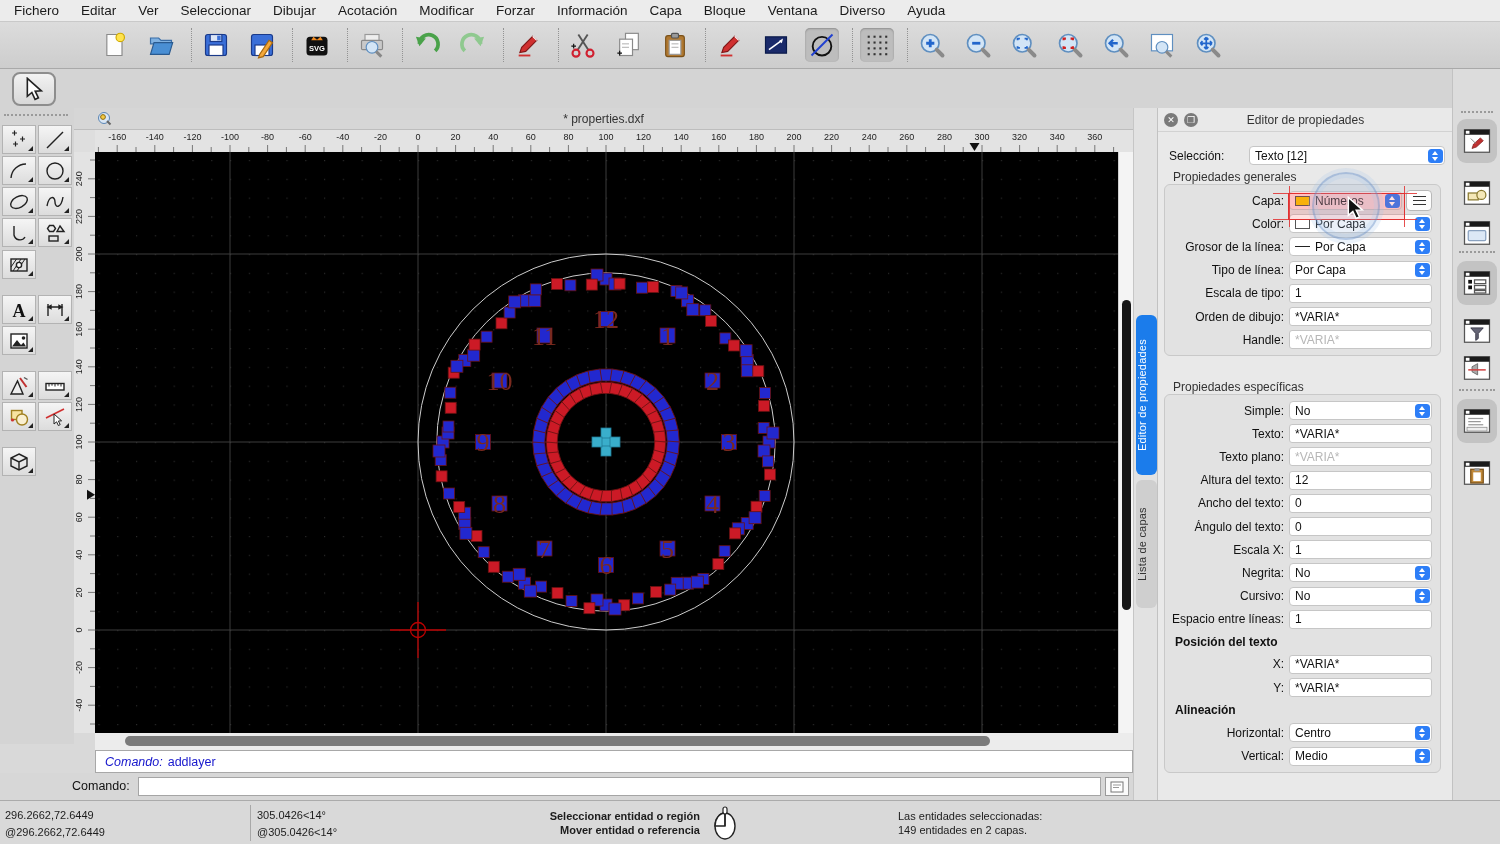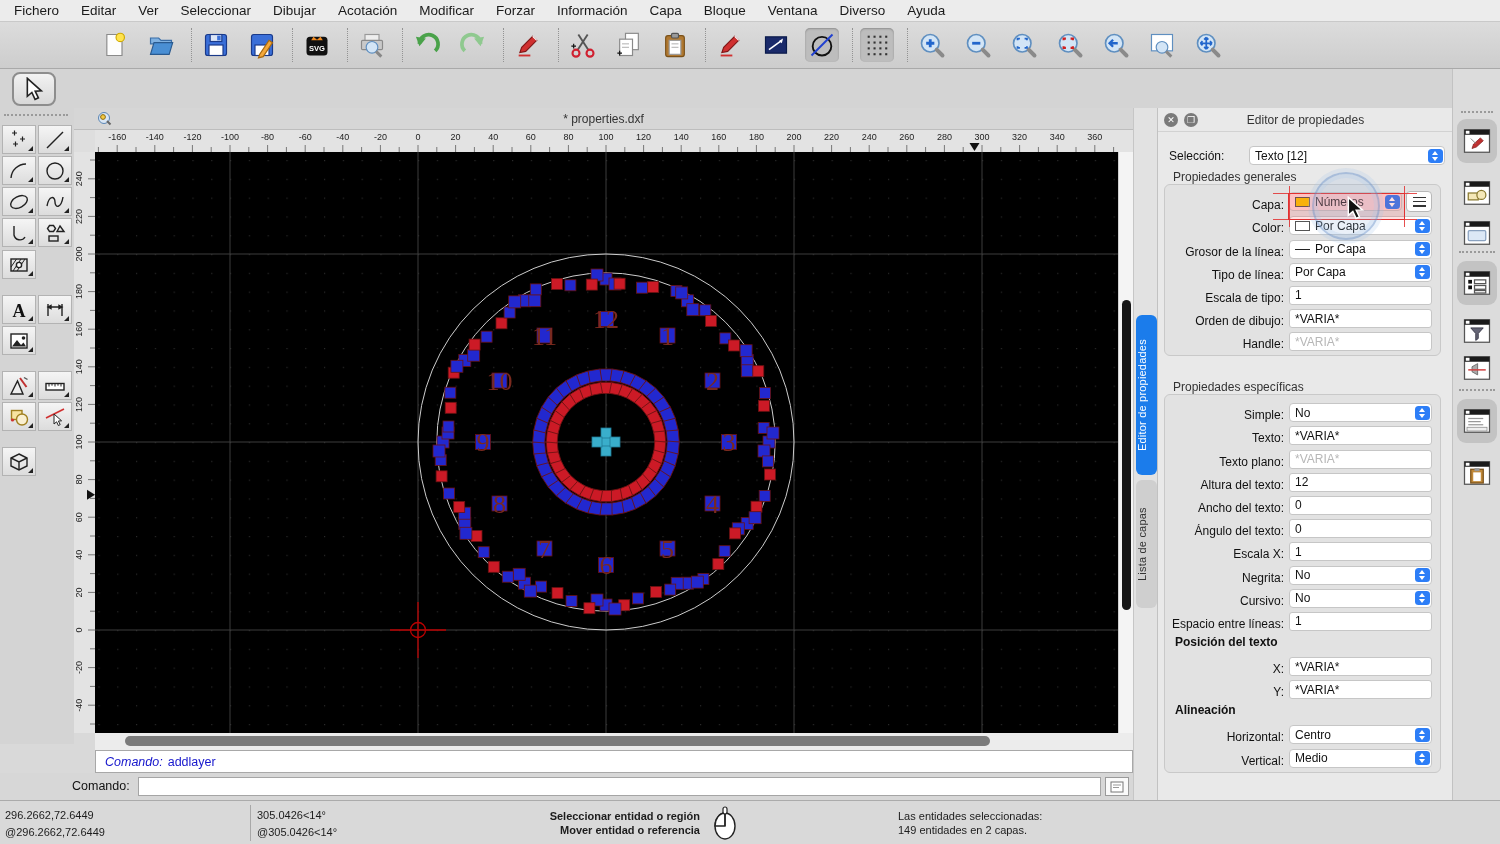--- a/index.html
+++ b/index.html
@@ -103,21 +103,21 @@
   .win-circle { position:absolute; top:5px; width:14px; height:14px; border-radius:50%;
     background:#7a7a7a; color:#fff; font-size:9px; line-height:14px; text-align:center; }
   #panelTitle { position:absolute; left:0; right:0; top:5px; text-align:center; color:#333; }
   #selRow { position:absolute; left:0; top:38px; width:295px; height:21px; }
   #selRow .lbl { position:absolute; left:11px; top:3px; }
   #selCombo { position:absolute; left:91px; top:0; width:346px; }
 
   .grp-label { position:absolute; left:15px; font-size:12px; color:#333; }
   .grp-box { position:absolute; left:6px; width:277px; background:#e2e2e2;
     border:1px solid #c9c9c9; border-radius:6px; }
-  .prow { display:flex; align-items:flex-end; height:23.2px; padding:0 8px 0 0; }
+  .prow { display:flex; align-items:center; height:23.2px; padding:0 8px 0 0; }
   .prow .plabel { width:124px; text-align:right; padding-right:5px; white-space:nowrap;
     overflow:hidden; flex:none; }
   .prow .pctrl { flex:1; display:flex; align-items:center; gap:4px; min-width:0; }
   .pheader { height:22px; display:flex; align-items:center; font-weight:bold; padding-left:10px; }
 
   .combo { position:relative; flex:1; height:19px; background:#fff; border:1px solid #c6c6c6;
     border-radius:4px; display:flex; align-items:center; padding:0 22px 0 5px; gap:5px;
     white-space:nowrap; overflow:hidden; min-width:0; }
   .stepper { position:absolute; right:1.5px; top:1.5px; width:15px; height:14px;
     background:#2d7ef7; border-radius:3.5px; display:flex; flex-direction:column;

